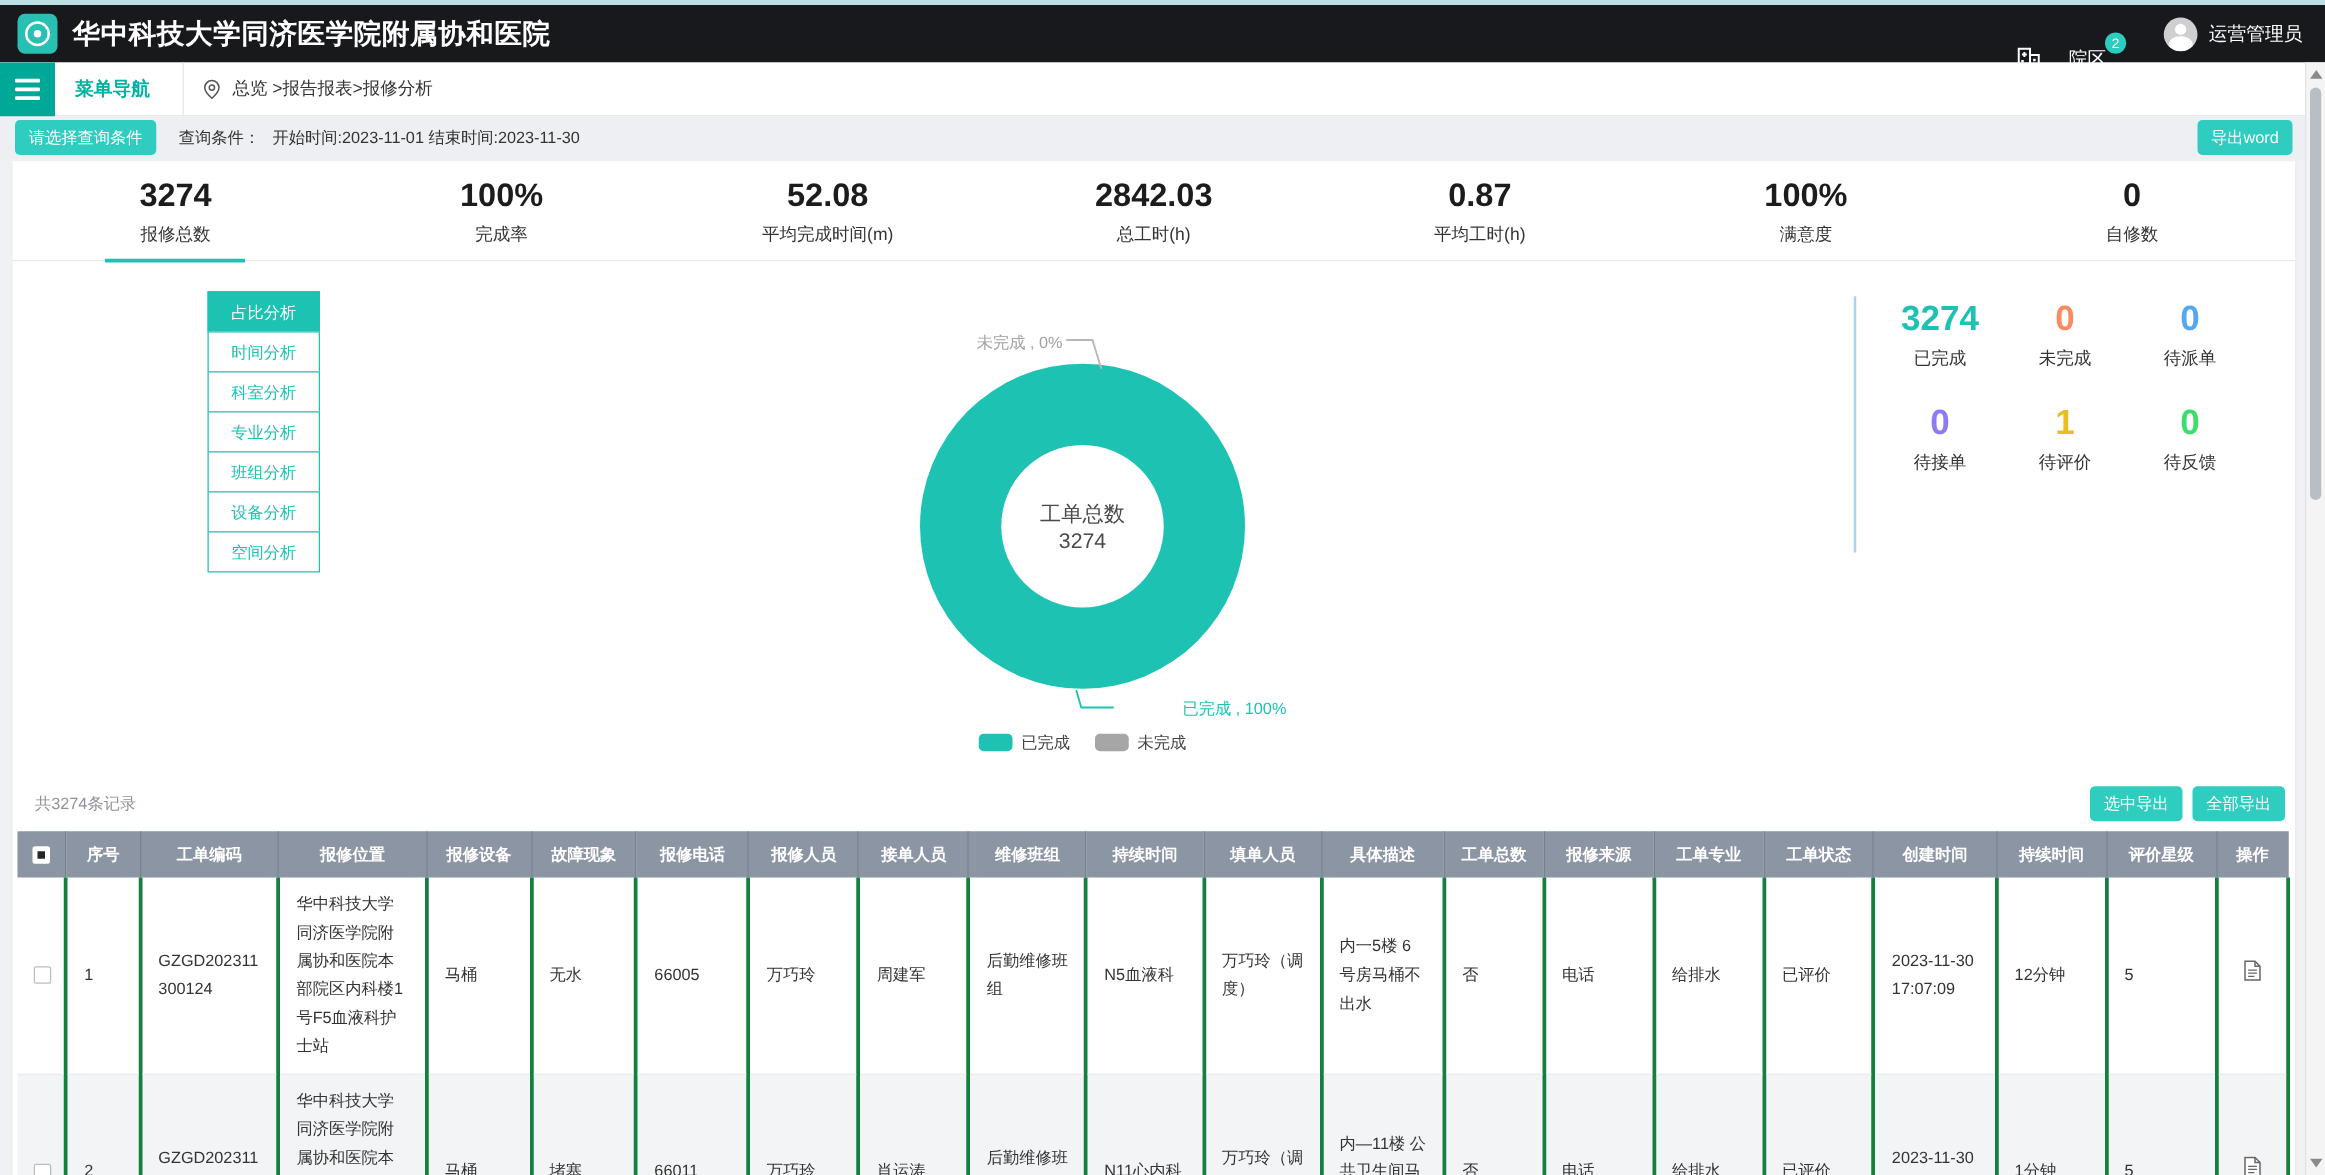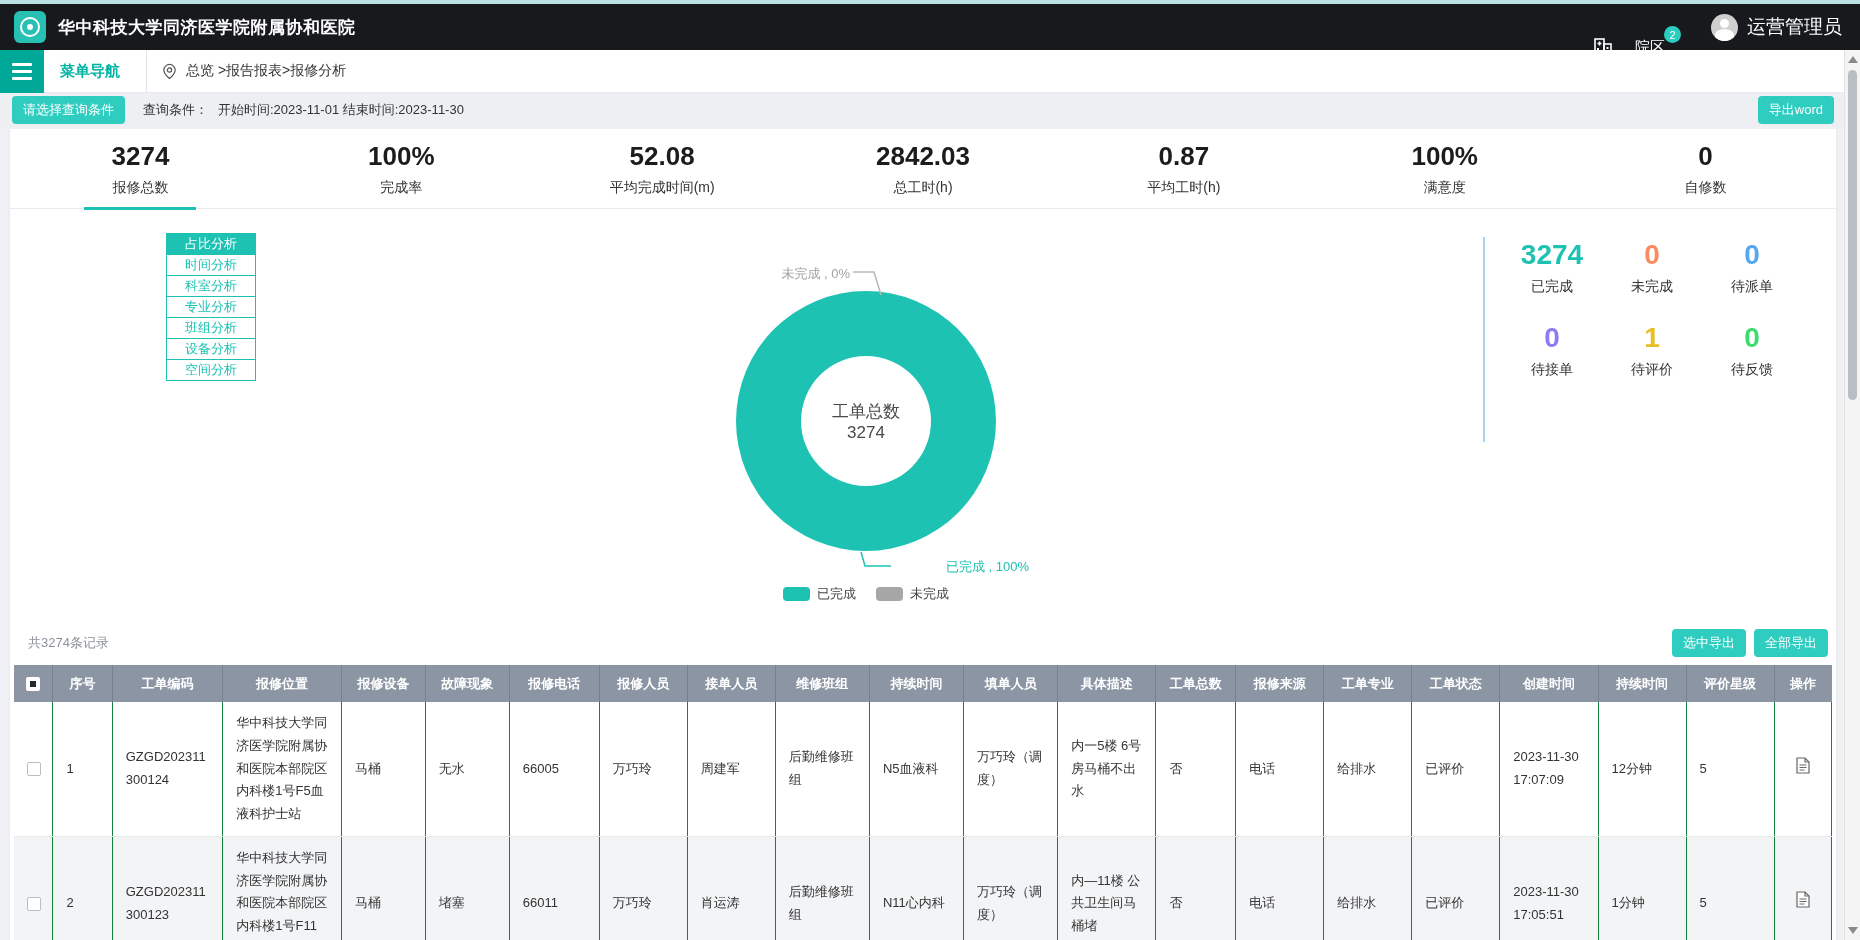--- a/index.html
+++ b/index.html
@@ -7,25 +7,25 @@
   .screen { position:relative; width:1860px; height:940px; background:#eff1f4; overflow:hidden; }
 
   
   .top-strip { height:4px; background:#b9e1e4; }
 
   
   .topbar { height:46px; background:#17191d; display:flex; align-items:center; padding:0 18px 0 14px; color:#fff; }
   .logo { width:32px; height:32px; border-radius:6px; background:#29c0b4; display:flex; align-items:center; justify-content:center; margin-right:12px; }
   .logo-ring { width:20px; height:20px; border:2px solid #fff; border-radius:50%; display:flex; align-items:center; justify-content:center; }
   .logo-dot { width:6px; height:6px; background:#fff; border-radius:50%; }
-  .app-title { font-size:17px; font-weight:bold; letter-spacing:.5px; }
+  .app-title { font-size:22px; font-weight:bold; letter-spacing:.5px; }
   .topbar-right { margin-left:auto; display:flex; align-items:center; gap:46px; }
   .campus { position:relative; display:flex; align-items:center; gap:20px; font-size:15px;margin-top:40px; }
   .badge { position:absolute; top:-9px; right:-16px; min-width:17px; height:17px; border-radius:50%; background:#2bcdbe; color:#fff; font-size:11px; display:flex; align-items:center; justify-content:center; }
-  .user { display:flex; align-items:center; gap:9px; font-size:19px; }
+  .user { display:flex; align-items:center; gap:9px; font-size:15px; }
   .avatar { width:27px; height:27px; border-radius:50%; background:#cfcfcf; overflow:hidden; position:relative; }
   .avatar .head { position:absolute; top:5px; left:9px; width:9px; height:9px; border-radius:50%; background:#fff; }
   .avatar .body { position:absolute; top:15px; left:4px; width:19px; height:12px; border-radius:50% 50% 0 0; background:#fff; }
 
   
   .navbar { height:43px; background:#fff; display:flex; align-items:center; border-bottom:1px solid #e7e9ec; }
   .hamburger { width:44px; height:43px; background:#00a897; display:flex; flex-direction:column; align-items:center; justify-content:center; gap:4px; cursor:pointer; }
   .hamburger i { display:block; width:20px; height:3px; background:#fff; border-radius:1px; }
   .menu-label { color:#00b2a2; font-size:15px; font-weight:bold; margin:0 26px 0 16px; }
   .nav-sep { width:1px; height:43px; background:#e3e5e8; }
@@ -44,21 +44,21 @@
   
   .stats-row { display:flex; height:80px; border-bottom:1px solid #e8eaec; }
   .stat { flex:1; display:flex; flex-direction:column; align-items:center; justify-content:center; position:relative; cursor:pointer; }
   .stat-value { font-size:26px; font-weight:bold; color:#1c1c1c; }
   .stat-label { font-size:14px; color:#333; margin-top:7px; }
   .stat.active::after { content:""; position:absolute; bottom:-2px; left:50%; transform:translateX(-50%); width:112px; height:3px; background:var(--primary); }
 
   
   .chart-area { position:relative; height:412px; }
   .tab-col { position:absolute; left:156px; top:24px; width:90px; }
-  .vtab { height:22px; border:1px solid var(--primary); color:var(--primary); font-size:13px; display:flex; align-items:center; justify-content:center; margin-top:-1px; background:#fff; cursor:pointer; }
+  .vtab { height:33px; border:1px solid var(--primary); color:var(--primary); font-size:13px; display:flex; align-items:center; justify-content:center; margin-top:-1px; background:#fff; cursor:pointer; }
   .vtab:first-child { margin-top:0; }
   .vtab.active { background:var(--primary); color:#fff; }
 
   .donut { position:absolute; left:726px; top:82px; width:260px; height:260px; border-radius:50%; background:var(--donut-main); }
   .donut::after { content:""; position:absolute; left:50%; top:50%; width:130px; height:130px; border-radius:50%; background:#fff; transform:translate(-50%,-50%); }
   .donut-center { position:absolute; left:726px; top:82px; width:260px; height:260px; display:flex; flex-direction:column; align-items:center; justify-content:center; font-size:17px; color:#4a4a4a; z-index:2; }
   .connectors { position:absolute; left:0; top:0; pointer-events:none; }
   .pie-label-top { position:absolute; left:748px; top:56px; width:92px; text-align:right; font-size:13px; color:#a2a2a2; }
   .pie-label-bottom { position:absolute; left:936px; top:349px; font-size:13px; color:var(--primary); }
   .legend { position:absolute; left:716px; top:376px; width:280px; display:flex; justify-content:center; gap:20px; }
@@ -74,21 +74,21 @@
   
   .records-bar { height:44px; display:flex; align-items:center; padding:0 8px 0 18px; }
   .records-count { font-size:13px; color:#8d9299; }
   .records-actions { margin-left:auto; display:flex; gap:8px; }
 
   
   .table-wrap { padding:0 4px; }
   table { width:100%; border-collapse:collapse; table-layout:fixed; }
   thead th { background:#8b95a3; color:#fff; font-size:13px; font-weight:bold; height:37px; border-right:1px solid #77808d; text-align:center; }
   thead th:last-child { border-right:none; }
-  tbody td { font-size:13px; color:#333; padding:10px 13px; border-right:1px solid #15803d; border-bottom:1px solid #e9ebee; vertical-align:middle; line-height:1.75; word-break:break-all; }
+  tbody td { font-size:13px; color:#333; padding:10px 13px; border-right:3px solid #15803d; border-bottom:1px solid #e9ebee; vertical-align:middle; line-height:1.75; word-break:break-all; }
   tbody tr:nth-child(even) { background:#f3f4f6; }
   .cb { display:inline-block; width:14px; height:14px; border:1px solid #b9bec5; border-radius:2px; background:#fff; vertical-align:middle; cursor:pointer; }
   .cb.head { border:2px solid #fff; background:#fff; position:relative; }
   .cb.head::after { content:""; position:absolute; left:2px; top:2px; right:2px; bottom:2px; background:#23272e; }
   .doc-icon { display:inline-block; cursor:pointer; }
 
   
   .scrollbar { position:absolute; right:0; top:50px; bottom:0; width:16px; background:#f4f4f4; border-left:1px solid #e2e2e2; }
   .sb-up, .sb-down { position:absolute; left:3px; width:0; height:0; border-left:5px solid transparent; border-right:5px solid transparent; }
   .sb-up { top:6px; border-bottom:7px solid #8a8a8a; }

